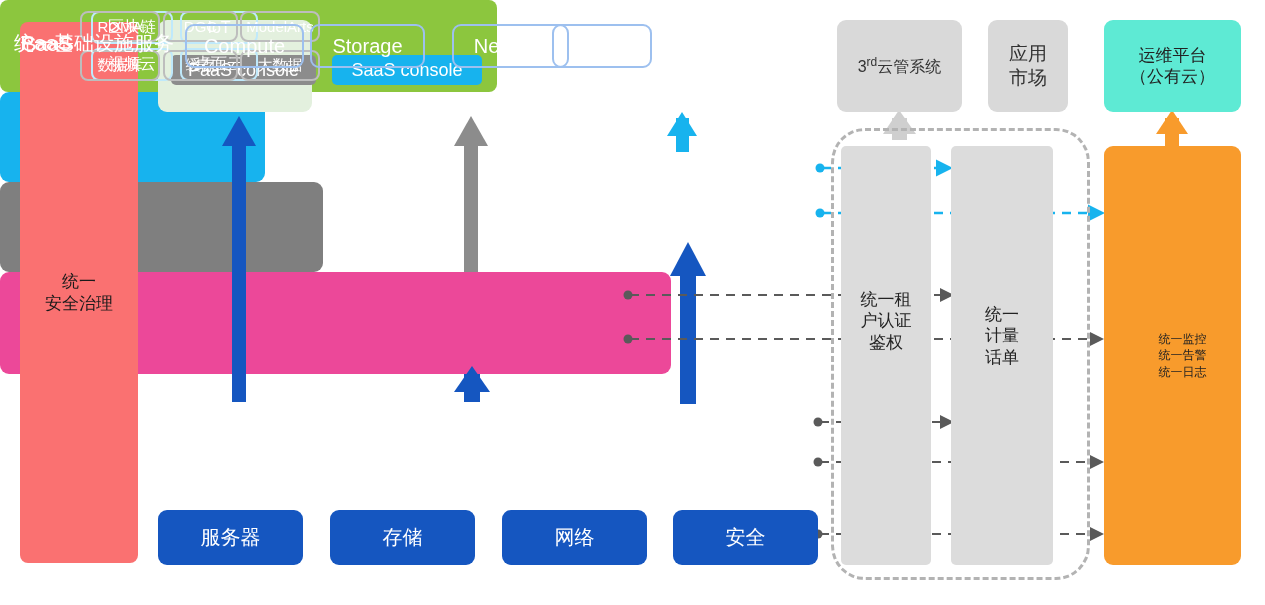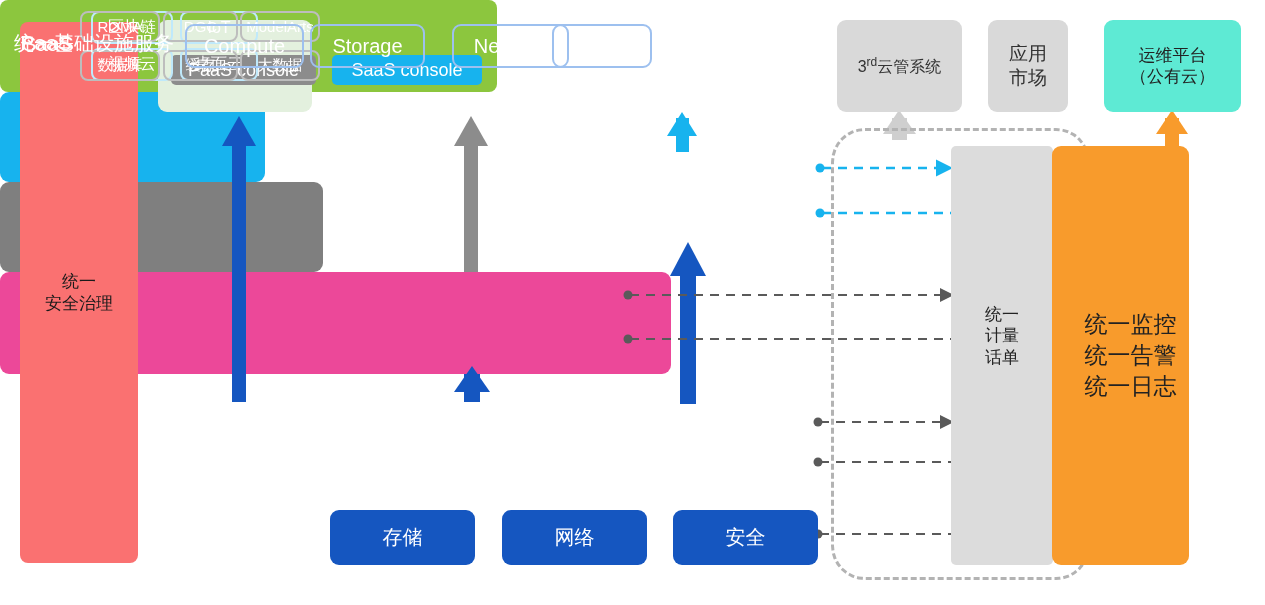--- a/index.html
+++ b/index.html
@@ -69,21 +69,21 @@
   #dashed-container{position:absolute;left:831px;top:128px;width:259px;height:452px;border:3px dashed #b3b3b3;border-radius:34px;box-sizing:border-box;}
   
   .grey-col{position:absolute;background:#dcdcdc;border-radius:5px;top:146px;height:419px;}
   #gc-auth{left:841px;width:90px;}
   #gc-meter{left:951px;width:102px;}
   .grey-col-label{position:absolute;width:100%;text-align:center;color:#222;font-size:17px;line-height:1.25;}
   #gc-auth .grey-col-label{top:143px;}
   #gc-meter .grey-col-label{top:158px;}
 
   
-  #mon-panel{left:1052px;top:146px;width:137px;height:419px;background:#f89b2c;border-radius:9px;color:#222;font-size:23px;line-height:1.35;padding-left:20px;}
+  #mon-panel{left:1104px;top:146px;width:137px;height:419px;background:#f89b2c;border-radius:9px;color:#222;font-size:12px;line-height:1.35;padding-left:20px;}
 
   svg.ov{position:absolute;left:0;top:0;width:1265px;height:605px;pointer-events:none;}
 </style>
 </head>
 <body>
 
 <div id="stage">
 
   <svg class="ov" viewBox="0 0 1265 605">
     <defs>
@@ -161,20 +161,23 @@
     </g>
 
     <g>
       <circle cx="818" cy="534" r="4.5" fill="#5a5a5a"></circle>
       <line x1="820" y1="534" x2="1100" y2="534" stroke="#5a5a5a" stroke-width="2" stroke-dasharray="9 7" marker-end="url(#mk-dash)"></line>
     </g>
   </svg>
 
   <div id="dashed-container"></div>
 
+  <div class="grey-col" id="gc-auth">
+    <div class="grey-col-label">统一租<br>户认证<br>鉴权</div>
+  </div>
   <div class="grey-col" id="gc-meter">
     <div class="grey-col-label">统一<br>计量<br>话单</div>
   </div>
 
   <div class="box" id="sec-panel">统一<br>安全治理</div>
 
   <div class="box" id="api-gw">API网关</div>
 
   <div id="console-frame">
     <div class="console-chip" id="chip-paas">PaaS console</div>
@@ -208,19 +211,20 @@
   </div>
 
   <div id="infra-bar">
     <div id="infra-label">统一基础设施服务</div>
     <div class="infra-chip" id="ic0">Compute</div>
     <div class="infra-chip" id="ic1">Storage</div>
     <div class="infra-chip" id="ic2">Network</div>
     <div class="infra-chip" id="ic3">CCE</div>
   </div>
 
+  <div class="box res-box" id="rb0">服务器</div>
   <div class="box res-box" id="rb1">存储</div>
   <div class="box res-box" id="rb2">网络</div>
   <div class="box res-box" id="rb3">安全</div>
 
   <div class="box" id="mon-panel">统一监控<br>统一告警<br>统一日志</div>
 
 </div>
 
 </body></html>

